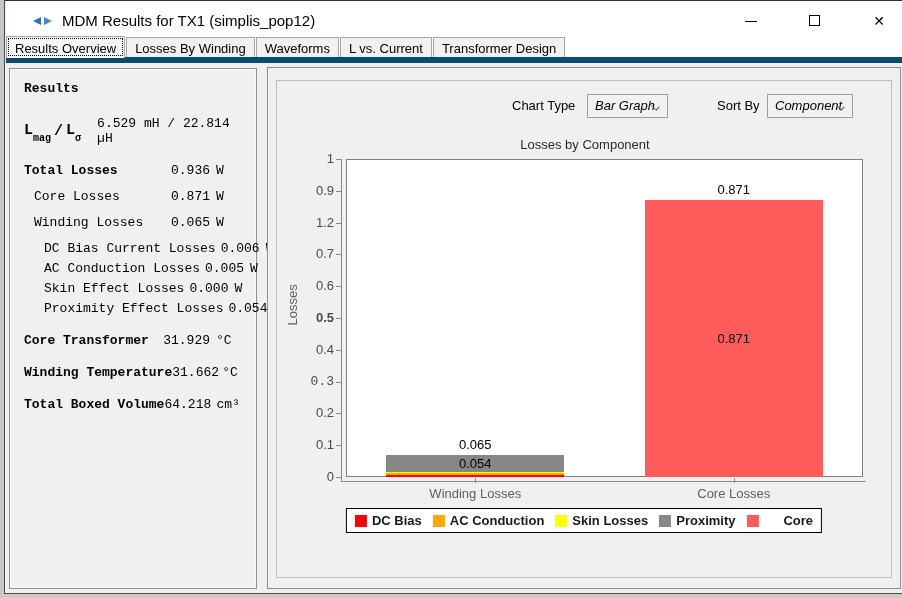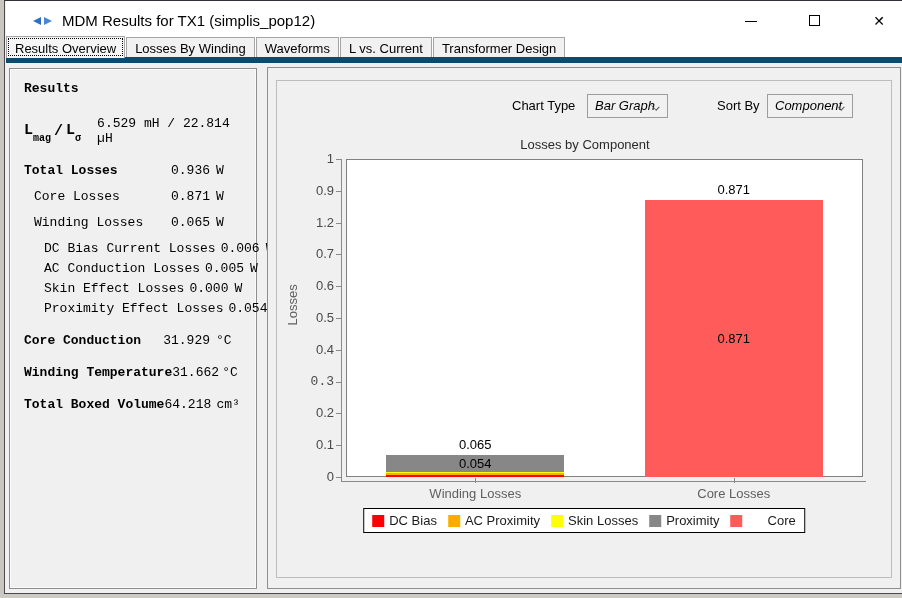--- a/index.html
+++ b/index.html
@@ -79,21 +79,21 @@
   .ylabel { position:absolute; left:272px; top:302px; width:30px; font-size:13px; color:#5f5f5f;
             transform:rotate(-90deg); transform-origin:center; white-space:nowrap; text-align:center; }
   .bar-seg { position:absolute; }
   .bar-total { position:absolute; width:180px; text-align:center; font-size:13px; color:#000; }
   .seg-label { position:absolute; width:180px; text-align:center; font-size:13px; color:#000; }
 
   
   .legend { position:absolute; left:579px; top:507px; transform:translateX(-50%);
             background:#ffffff; border:1px solid #000; display:flex; align-items:center;
             padding:4px 8px; white-space:nowrap; }
-  .legend-item { display:flex; align-items:center; margin-right:11px; font-size:13px; color:#1a1a1a; }
+  .legend-item { display:flex; align-items:center; margin-right:11px; font-size:13px; color:#1a1a1a;font-weight:bold; }
   .legend-item:last-child { margin-right:0;gap:20px; }
   .legend-swatch { width:12px; height:12px; margin-right:5px; flex:0 0 auto; }
 </style>
 </head>
 <body>
 
 <div class="win">
 
   <div class="titlebar">
     <span class="app-icon">
@@ -158,21 +158,21 @@
           <span class="plabel">Skin Effect Losses</span>
           <span class="pvalue">0.000</span>
           <span class="punit">W</span>
         </div>
         <div class="prow lvl2">
           <span class="plabel">Proximity Effect Losses</span>
           <span class="pvalue">0.054</span>
           <span class="punit">W</span>
         </div>
         <div class="prow lvl0">
-          <span class="plabel">Core Conduction</span>
+          <span class="plabel">Core Transformer</span>
           <span class="pvalue">31.929</span>
           <span class="punit">°C</span>
         </div>
         <div class="prow lvl0">
           <span class="plabel">Winding Temperature</span>
           <span class="pvalue">31.662</span>
           <span class="punit">°C</span>
         </div>
         <div class="prow lvl0">
           <span class="plabel">Total Boxed Volume</span>
@@ -203,21 +203,21 @@
       <div class="ytick-label" style="top: 468px;">0</div>
       <div class="ytick" style="top: 444.2px;"></div>
       <div class="ytick-label" style="top: 436.2px;">0.1</div>
       <div class="ytick" style="top: 412.4px;"></div>
       <div class="ytick-label" style="top: 404.4px;">0.2</div>
       <div class="ytick" style="top: 380.6px;"></div>
       <div class="ytick-label" style="top: 372.6px; font-family: Liberation Mono, monospace;">0.3</div>
       <div class="ytick" style="top: 348.8px;"></div>
       <div class="ytick-label" style="top: 340.8px;">0.4</div>
       <div class="ytick" style="top: 317px;"></div>
-      <div class="ytick-label" style="top: 309px;">0.5</div>
+      <div class="ytick-label" style="top: 309px; font-weight: bold;">0.5</div>
       <div class="ytick" style="top: 285.2px;"></div>
       <div class="ytick-label" style="top: 277.2px;">0.6</div>
       <div class="ytick" style="top: 253.4px;"></div>
       <div class="ytick-label" style="top: 245.4px;">0.7</div>
       <div class="ytick" style="top: 221.6px;"></div>
       <div class="ytick-label" style="top: 213.6px;">1.2</div>
       <div class="ytick" style="top: 189.8px;"></div>
       <div class="ytick-label" style="top: 181.8px;">0.9</div>
       <div class="ytick" style="top: 158px;"></div>
       <div class="ytick-label" style="top: 150px;">1</div>
@@ -236,21 +236,21 @@
       <div class="seg-label" style="left: 638.75px; top: 329.5px;">0.871</div>
     </div>
 
   <div class="legend" id="legend">
       <div class="legend-item">
         <div class="legend-swatch" style="background: rgb(255, 0, 0);"></div>
         <span>DC Bias</span>
       </div>
       <div class="legend-item">
         <div class="legend-swatch" style="background: rgb(255, 170, 0);"></div>
-        <span>AC Proximity</span>
+        <span>AC Conduction</span>
       </div>
       <div class="legend-item">
         <div class="legend-swatch" style="background: rgb(255, 255, 0);"></div>
         <span>Skin Losses</span>
       </div>
       <div class="legend-item">
         <div class="legend-swatch" style="background: rgb(135, 135, 135);"></div>
         <span>Proximity</span>
       </div>
       <div class="legend-item">

